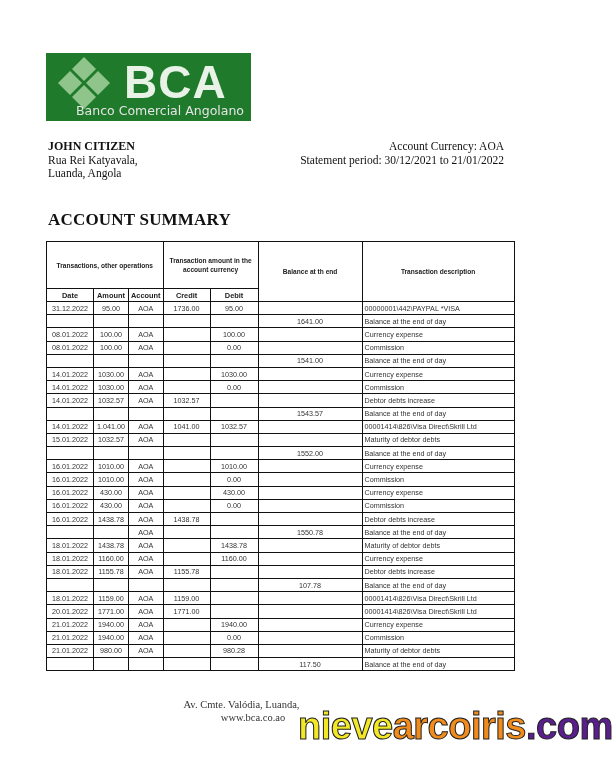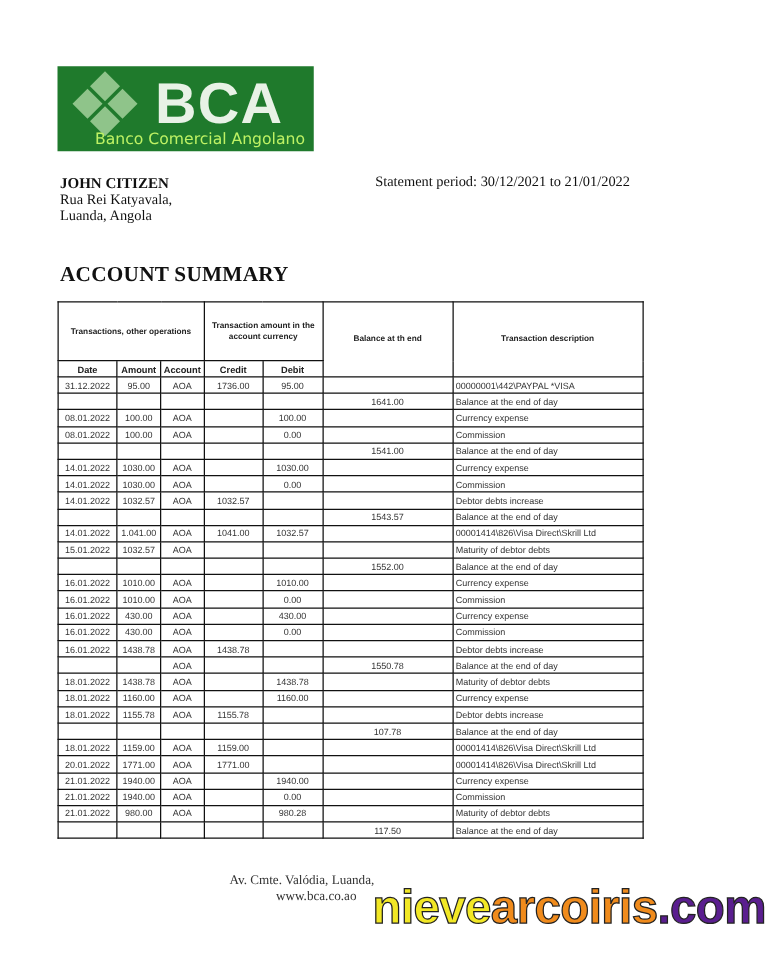--- a/index.html
+++ b/index.html
@@ -1,20 +1,20 @@
 <!DOCTYPE html>
 <html><head>
 <meta charset="utf-8">
 <style>
   html, body { margin:0; padding:0; background:#ffffff; }
   body { width:616px; height:774px; position:relative; overflow:hidden; font-family:"Liberation Sans", sans-serif; color:#111; }
   .logo { position:absolute; left:46px; top:53px; width:205px; height:68px; background:#1f7a2c; }
   .logo svg { position:absolute; left:0; top:0; }
   .logo .bca { position:absolute; left:78px; top:5px; font-family:"Liberation Sans", sans-serif; font-weight:bold; font-size:46px; color:#e8f2e6; letter-spacing:1px; line-height:48px; }
-  .logo .bank-name { position:absolute; left:0; width:228px; bottom:3px; text-align:center; font-size:12.5px; color:#bef264; font-family:"DejaVu Sans", sans-serif; }
+  .logo .bank-name { position:absolute; left:0; width:228px; bottom:3px; text-align:center; font-size:12.5px; color:#e5e5e5; font-family:"DejaVu Sans", sans-serif; }
   .customer { position:absolute; left:48px; top:140px; font-family:"Liberation Serif", serif; font-size:11.5px; line-height:13.5px; }
   .customer .name { font-weight:bold; font-size:12px; }
   .acct { position:absolute; right:112px; top:140px; text-align:right; font-family:"Liberation Serif", serif; font-size:11.5px; line-height:13.5px; }
   .summary-title { position:absolute; left:48px; top:210px; font-family:"Liberation Serif", serif; font-size:17px; font-weight:bold; letter-spacing:0.2px; }
   table.stmt { position:absolute; left:46px; top:241px; border-collapse:collapse; font-family:"Liberation Sans", sans-serif; font-size:7.2px; }
   table.stmt td, table.stmt th { border:1.5px solid #111; padding:0 2px; height:12.2px; white-space:nowrap; overflow:hidden; color:#333; }
   table.stmt th { font-weight:bold; color:#222; }
   table.stmt .hdr1 th { height:46px; font-size:6.6px; line-height:9px; white-space:normal; }
   table.stmt .hdr2 th { height:12px; font-size:7.4px; }
   .c { text-align:center; }
@@ -43,20 +43,21 @@
   <div class="bank-name">Banco Comercial Angolano</div>
 </div>
 
 <div class="customer">
   <div class="name">JOHN CITIZEN</div>
   <div>Rua Rei Katyavala,</div>
   <div>Luanda, Angola</div>
 </div>
 
 <div class="acct">
+  <div>Account Currency: AOA</div>
   <div>Statement period: 30/12/2021 to 21/01/2022</div>
 </div>
 
 <div class="summary-title">ACCOUNT SUMMARY</div>
 
 <table class="stmt">
   <colgroup>
     <col style="width:47px">
       <col style="width:35px">
       <col style="width:31px">

